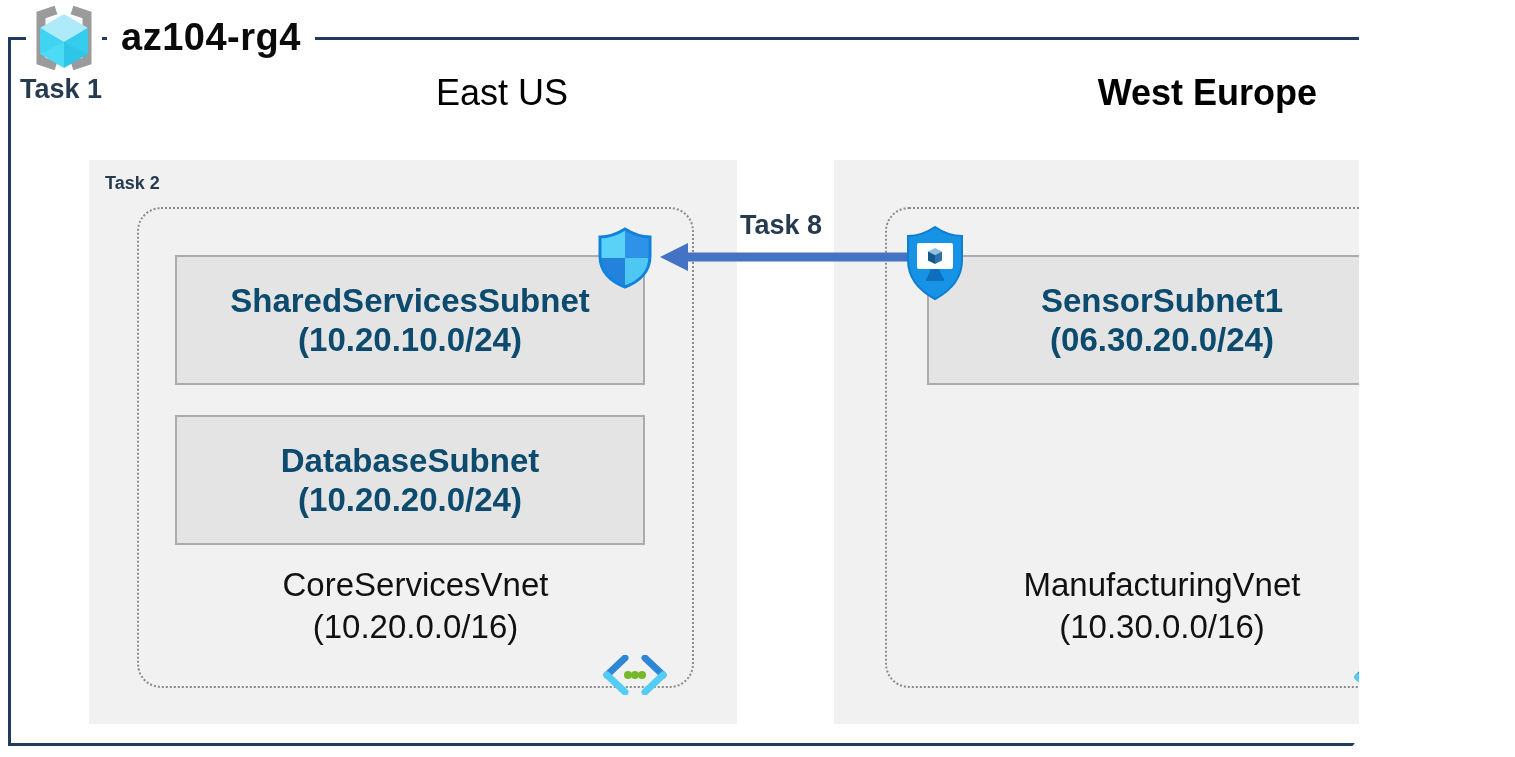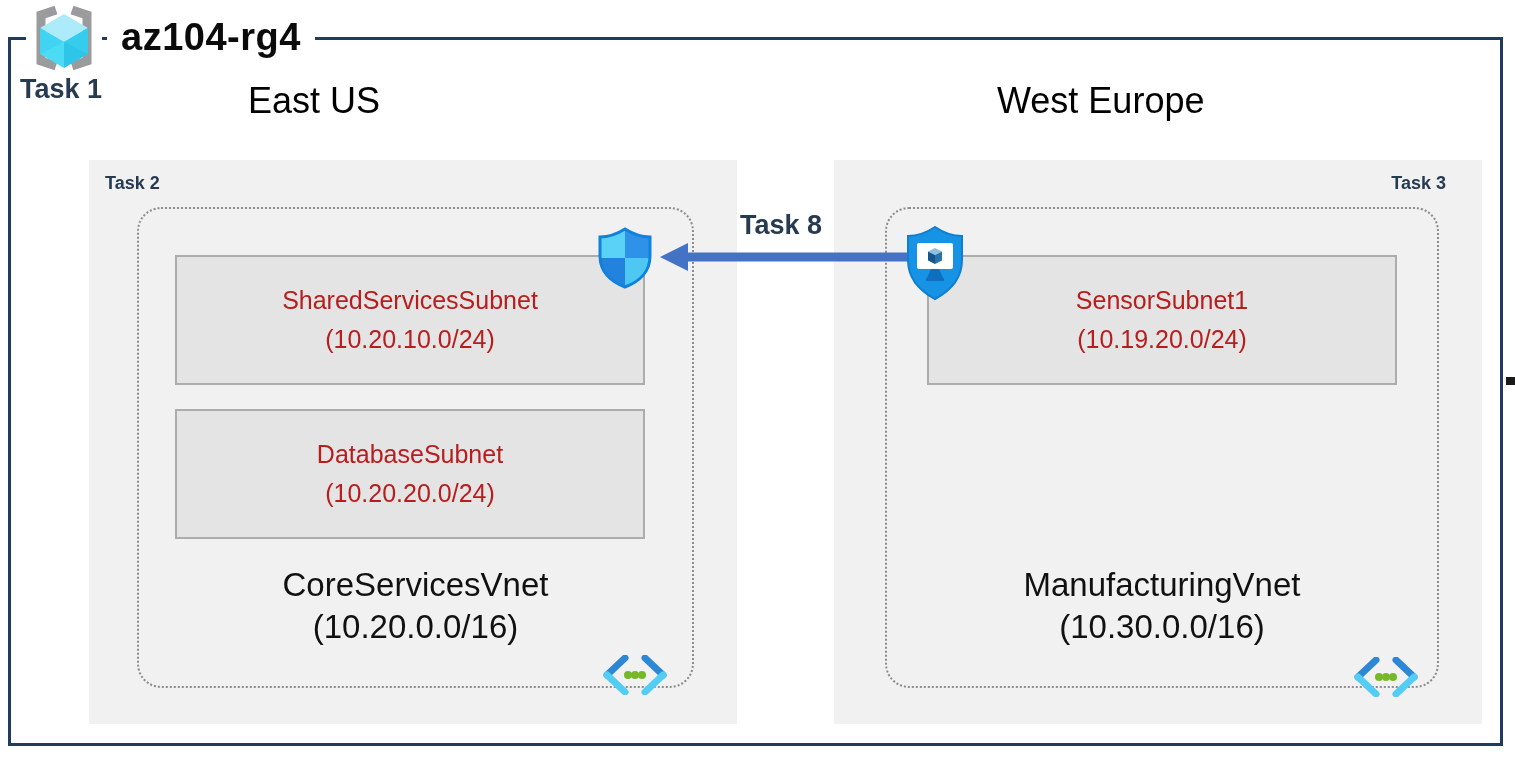--- a/index.html
+++ b/index.html
@@ -1,42 +1,42 @@
 <!DOCTYPE html>
 <html><head>
 <meta charset="utf-8">
 <style>
   html,body{margin:0;padding:0;background:#fff;}
   .canvas{
-    position:relative;width:1515px;height:757px;background:#ffffff;
+    position:relative;width:1359px;height:757px;background:#ffffff;
     font-family:"Liberation Sans","DejaVu Sans",sans-serif;overflow:hidden;border-radius:29px;
   }
   .outer-border{
     position:absolute;left:8px;top:37px;width:1489px;height:703px;
     border:3px solid #1f3b5f;background:transparent;
   }
   .rg-icon{
     position:absolute;left:26px;top:4px;width:76px;height:68px;
     background:#ffffff;z-index:4;
   }
   .rg-title{
     position:absolute;left:107px;top:13px;z-index:4;background:#ffffff;
     padding:0 14px;font-size:38px;font-weight:700;color:#0b0b0b;line-height:48px;
     letter-spacing:0.5px;
   }
   .task-label{
     font-weight:700;color:#263b50;font-size:27px;line-height:30px;text-align:center;
   }
   .task1{position:absolute;left:20px;top:74px;z-index:4;}
   .region-label{
-    position:absolute;top:80px;width:320px;text-align:left;
+    position:absolute;top:72px;width:320px;text-align:right;
     font-size:36px;color:#000;z-index:2;line-height:42px;
   }
   .region-label.east{left:248px;font-weight:400;}
-  .region-label.west{left:997px;font-weight:400;}
+  .region-label.west{left:997px;font-weight:700;}
   .region{
     position:absolute;top:160px;width:648px;height:564px;background:#f1f1f1;z-index:1;
   }
   .region.east{left:89px;}
   .region.west{left:834px;}
   .region .task-corner{position:absolute;top:8px;font-size:18px;}
   .region.east .task-corner{left:16px;}
   .region.west .task-corner{right:36px;}
   .vnet-box{
     position:absolute;top:47px;height:477px;
@@ -45,22 +45,22 @@
   .region.east .vnet-box{left:48px;width:553px;}
   .region.west .vnet-box{left:51px;width:550px;}
   .subnet{
     position:absolute;width:466px;height:126px;background:#e4e4e4;
     border:2px solid #acacac;display:flex;flex-direction:column;
     align-items:center;justify-content:center;text-align:center;
   }
   .region.east .subnet{left:36px;}
   .region.west .subnet{left:40px;}
   .subnet.first{top:46px;}
-  .subnet.second{top:200px;}
-  .subnet .line{font-size:25px;line-height:39px;color:#b91c1c;}
+  .subnet.second{top:206px;}
+  .subnet .line{font-size:33px;line-height:39px;color:#0c4a6e;font-weight:bold;}
   .vnet-label{
     position:absolute;left:0;right:0;top:355px;text-align:center;
     font-size:33px;line-height:42px;color:#111;
   }
   .vnet-icon{position:absolute;width:66px;height:40px;z-index:3;}
   .region.east .vnet-icon{left:463px;top:446px;}
   .region.west .vnet-icon{left:466px;top:448px;}
   .nsg-shield{position:absolute;left:597px;top:226px;width:56px;height:64px;z-index:6;}
   .bastion{position:absolute;left:904px;top:224px;width:62px;height:78px;z-index:6;}
   .arrow-svg{position:absolute;left:658px;top:240px;width:256px;height:34px;z-index:5;}
@@ -118,21 +118,21 @@
         </svg>
       </div>
     </div>
   </div>
 
   <div class="region west">
     <div class="task-label task-corner">Task 3</div>
     <div class="vnet-box">
       <div class="subnet first">
         <div class="line">SensorSubnet1</div>
-        <div class="line">(10.19.20.0/24)</div>
+        <div class="line">(06.30.20.0/24)</div>
       </div>
       <div class="vnet-label">
         <div>ManufacturingVnet</div>
         <div>(10.30.0.0/16)</div>
       </div>
       <div class="vnet-icon">
         <svg width="66" height="40" viewBox="0 0 66 40">
           <polyline points="23,3 5,20" fill="none" stroke="#2e87d5" stroke-width="7" stroke-linecap="round"></polyline>
           <polyline points="5,20 23,37" fill="none" stroke="#54cdf4" stroke-width="7" stroke-linecap="round"></polyline>
           <polyline points="43,3 61,20" fill="none" stroke="#2e87d5" stroke-width="7" stroke-linecap="round"></polyline>

